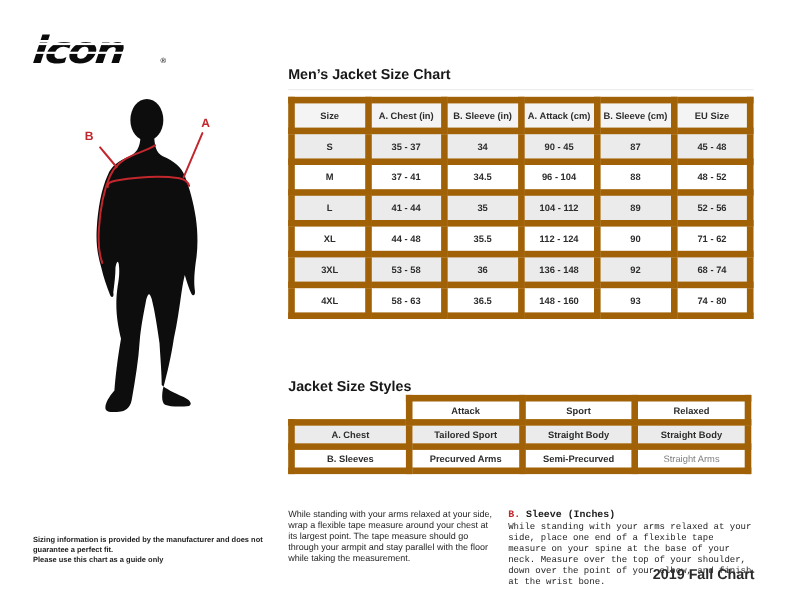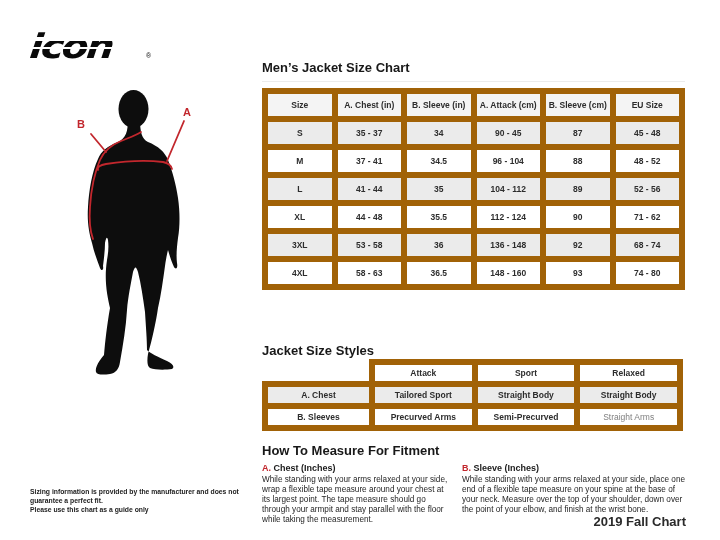--- a/index.html
+++ b/index.html
@@ -45,21 +45,21 @@
   .styles-table { position:absolute; left:262px; top:359px; width:421px;padding-left:40px; }
   .styles-table th, .styles-table td { height:22px; }
   .styles-table col.c0 { width:107px; }
   .styles-table thead th:first-child { border:none; background:#ffffff; }
   .styles-table tbody tr:first-child th, .styles-table tbody tr:first-child td { background:#ebebeb; }
   .styles-table tbody tr:last-child td:last-child { font-weight:normal; color:#7f7f7f; }
 
   
   .measure-cols { position:absolute; left:262px; top:463px; width:424px; display:flex; gap:8px; }
   .measure-col.a { width:192px; }
-  .measure-col.b { width:224px; }
+  .measure-col.b { width:224px;font-family:Liberation Mono, monospace; }
   .measure-head { font-size:9px; font-weight:bold; color:#1b1b1b; margin-bottom:2px; }
   .measure-head .red { color:#c2272d; }
   .measure-body { font-size:8.2px; line-height:1.22; color:#1f1f1f; }
 
   .chart-version { position:absolute; left:540px; top:514px; width:146px; text-align:right;
                    font-size:13px; font-weight:bold; color:#2a2a2a; }
   .disclaimer { position:absolute; left:30px; top:487px; width:228px;
                 font-size:6.8px; line-height:1.35; font-weight:bold; color:#222; }
 </style>
 </head>
@@ -212,27 +212,22 @@
         </tr>
         <tr>
           <td>B. Sleeves</td>
           <td>Precurved Arms</td>
           <td>Semi-Precurved</td>
           <td>Straight Arms</td>
         </tr>
       </tbody>
   </table>
 
-  <h2 class="title t3">How To Measure For Fitment</h2>
   <div class="measure-cols">
     <div class="measure-col a">
-      <div class="measure-head">
-        <span class="red">A.</span>
-        <span>Chest (Inches)</span>
-      </div>
       <div class="measure-body">While standing with your arms relaxed at your side, wrap a flexible tape measure around your chest at its largest point. The tape measure should go through your armpit and stay parallel with the floor while taking the measurement.</div>
     </div>
     <div class="measure-col b">
       <div class="measure-head">
         <span class="red">B.</span>
         <span>Sleeve (Inches)</span>
       </div>
       <div class="measure-body">While standing with your arms relaxed at your side, place one end of a flexible tape measure on your spine at the base of your neck. Measure over the top of your shoulder, down over the point of your elbow, and finish at the wrist bone.</div>
     </div>
   </div>

